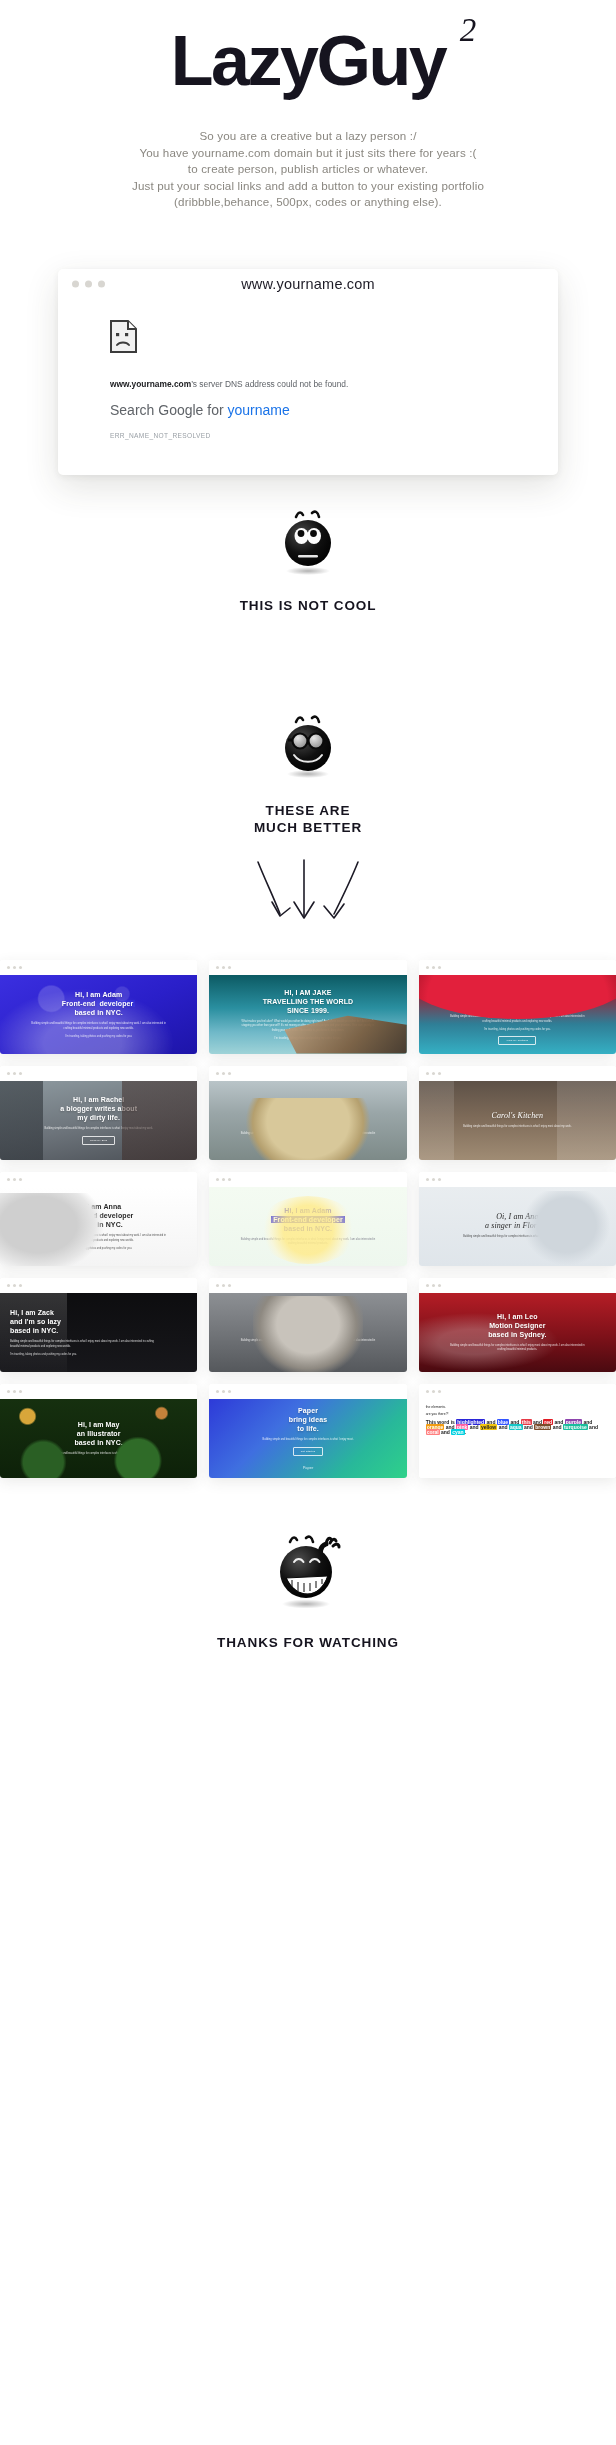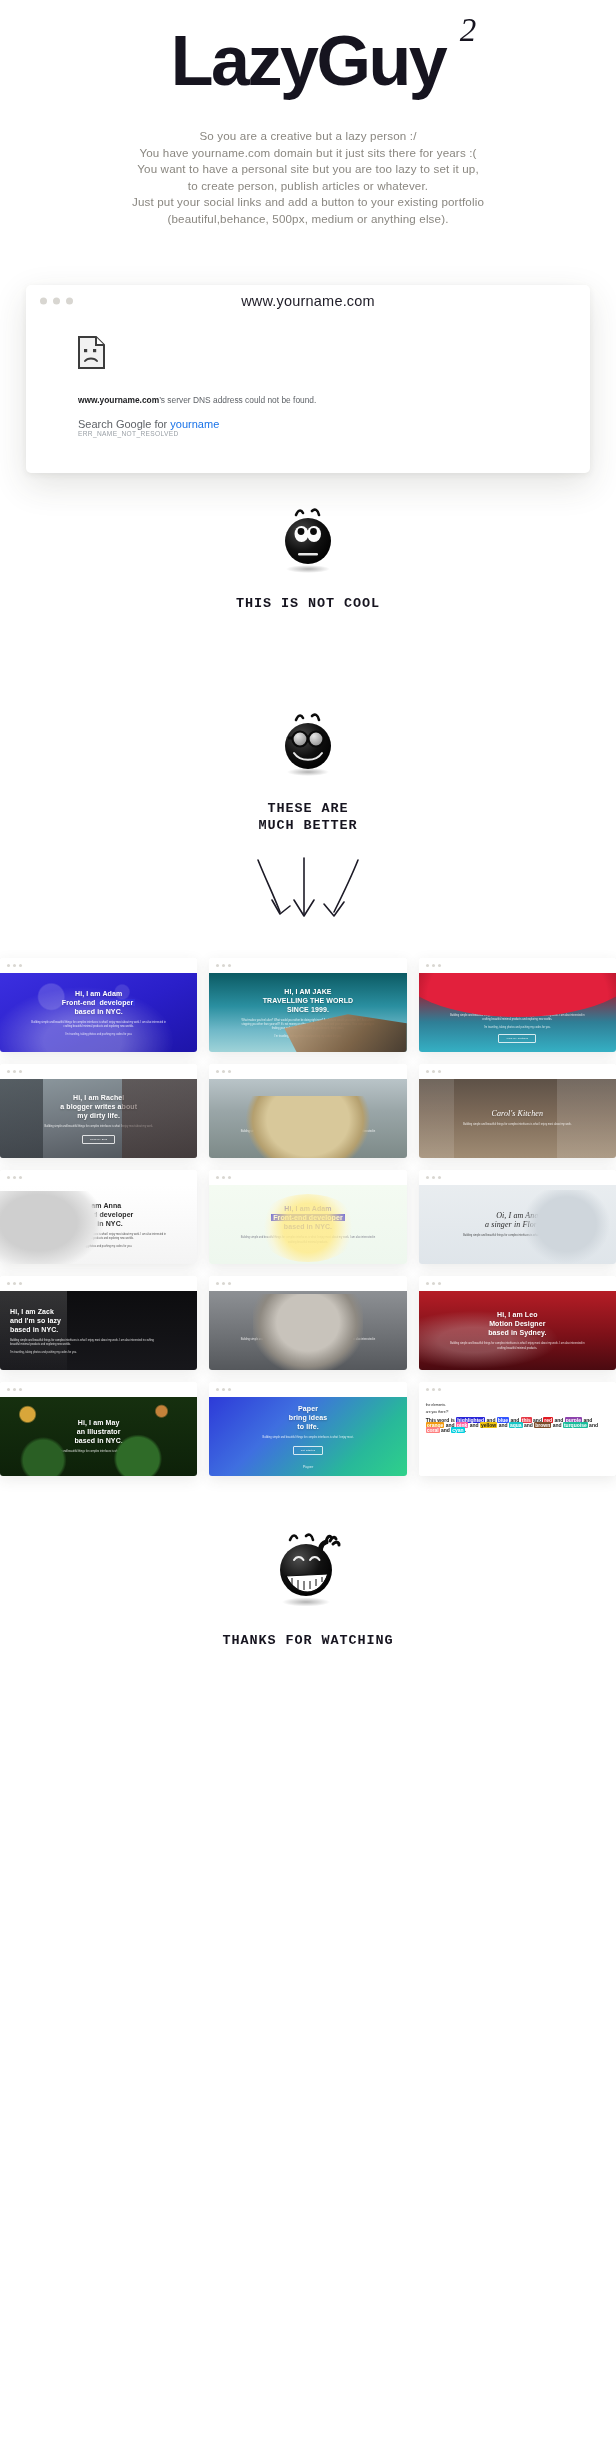--- a/index.html
+++ b/index.html
@@ -58,21 +58,21 @@
     font-size: 11.6px;
     line-height: 16.5px;
     color: #8a8780;
     letter-spacing: .15px;
   }
   .intro div { white-space: nowrap; }
 
   
   .browser-outer {
     margin: 58px auto 0;
-    width: 564px;
+    width: 500px;
   }
   .browser {
     background: #ffffff;
     border-radius: 5px;
     box-shadow: 0 12px 34px rgba(60,55,45,.14), 0 2px 6px rgba(60,55,45,.07);
     overflow: hidden;
     position: relative;
   }
   .browser-bar {
     height: 31px;
@@ -110,35 +110,36 @@
     margin-bottom: 13px;
     letter-spacing: .1px;
   }
   .err-desc {
     font-size: 8.4px;
     color: #5f6368;
     margin-bottom: 13px;
   }
   .err-desc b { color: #202124; }
   .err-search {
-    font-size: 11px;
+    font-size: 14px;
     color: #5f6368;
+    margin-bottom: 14px;
   }
   .err-search a { color: #1a73e8; text-decoration: none; }
   .err-code {
     font-size: 6.6px;
     color: #9aa0a6;
     letter-spacing: .35px;
   }
 
   
   .mascot-section { text-align: center; }
   .mascot { display: inline-block; position: relative; }
   .caption {
-    font-family: Liberation Mono, monospace;
+    font-family: Liberation Sans, sans-serif;
     font-weight: bold;
     font-size: 13.5px;
     letter-spacing: .9px;
     color: #16141f;
     line-height: 17px;
   }
 
   .sec-notcool { margin-top: 28px; }
   .sec-notcool .caption { margin-top: 12px; }
 
@@ -332,24 +333,23 @@
 <div class="page">
 
   <div class="hero">
     <div class="logo-wrap">
       <span class="logo">LazyGuy</span><span class="logo-sup">2</span>
     </div>
 
     <div class="intro">
       <div>So you are a creative but a lazy person :/</div>
       <div>You have yourname.com domain but it just sits there for years :(</div>
-      <div>You want to have a personal site but you are too lazy to set it up,</div>
       <div>to create person, publish articles or whatever.</div>
       <div>Just put your social links and add a button to your existing portfolio</div>
-      <div>(beautiful,behance, 500px, medium or anything else).</div>
+      <div>(dribbble,behance, 500px, codes or anything else).</div>
     </div>
   </div>
 
   <div class="browser-outer">
     <div class="browser">
       <div class="browser-bar">
         <div class="dots">
           <span class="dot"></span>
           <span class="dot"></span>
           <span class="dot"></span>

